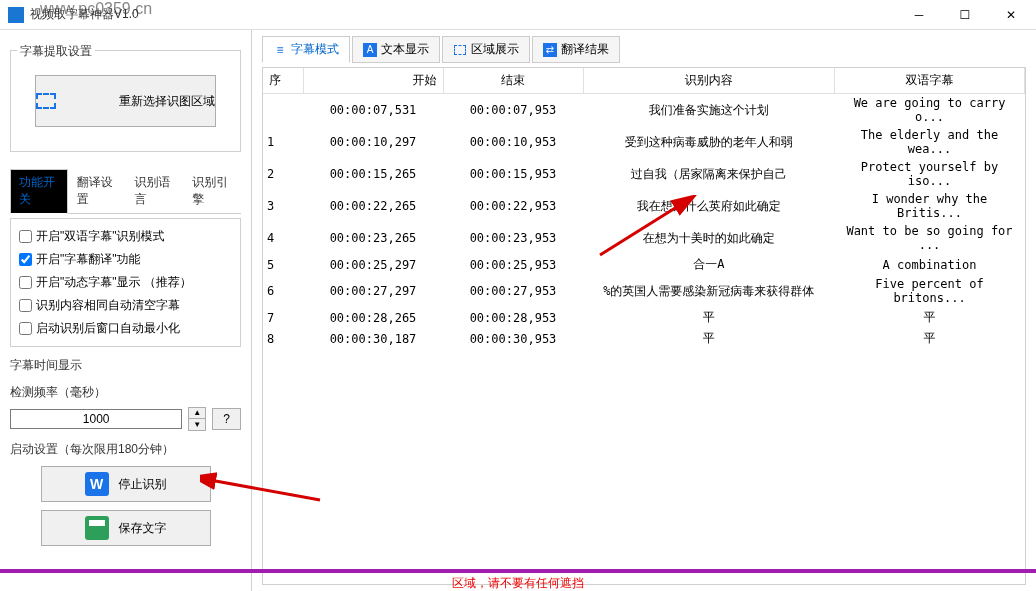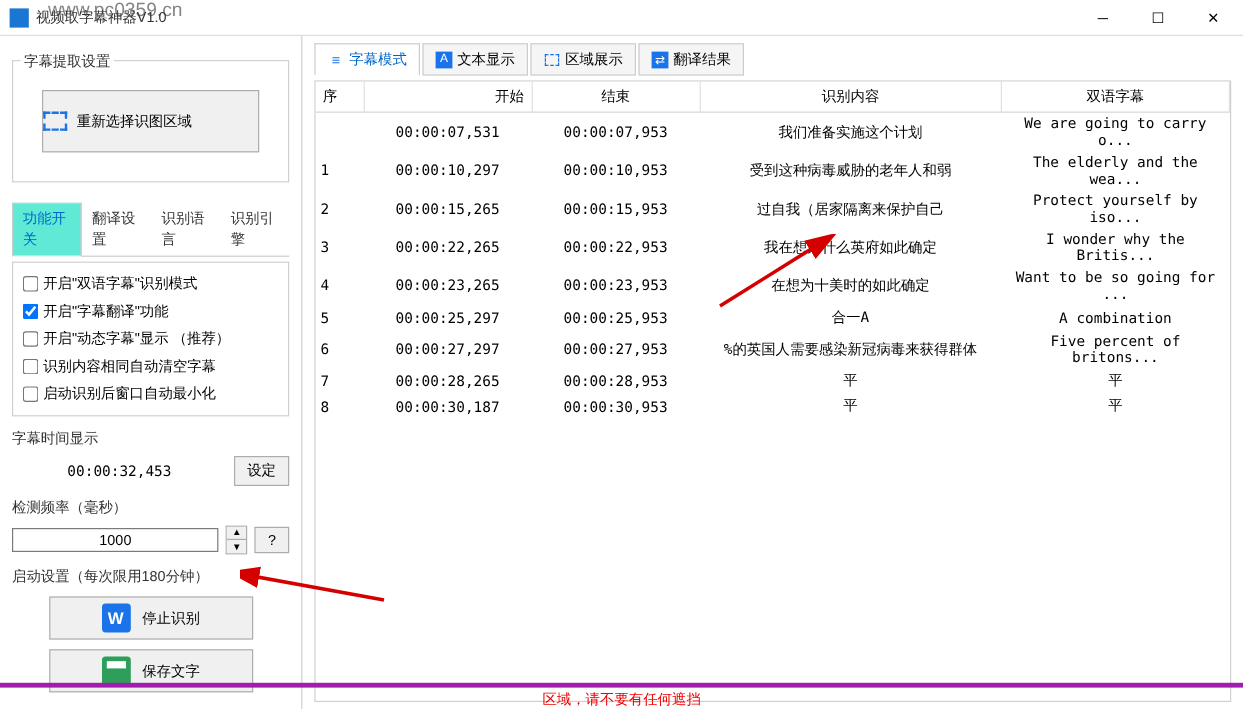--- a/index.html
+++ b/index.html
@@ -15,25 +15,25 @@
     .watermark-text { font-size: 32px; font-weight: bold; color: #1a5fb4; text-shadow: 2px 2px 0 #fff; }
     .watermark-url { font-size: 16px; color: #333; margin-left: 40px; }
     
     .main { display: flex; height: calc(100% - 30px); }
     .sidebar { width: 252px; padding: 6px 10px; border-right: 1px solid #d0d0d0; }
     .content { flex: 1; padding: 6px 10px; display: flex; flex-direction: column; }
     
     .group-rect { border: 1px solid #d0d0d0; padding: 24px; margin-bottom: 17px; position: relative; }
     .group-label { position: absolute; top: -8px; left: 6px; background: #fff; padding: 0 3px; color: #333; }
     
-    .big-btn { width: 100%; height: 52px; display: flex; align-items: center; justify-content: flex-start; gap: 8px; background: #f0f0f0; border: 1px solid #adadad; cursor: pointer; }
+    .big-btn { width: 100%; height: 52px; display: flex; align-items: center; justify-content: space-between; gap: 8px; background: #f0f0f0; border: 1px solid #adadad; cursor: pointer; }
     
     .side-tabs { display: flex; border-bottom: 1px solid #ccc; margin-bottom: 4px; }
     .side-tab { padding: 4px 8px; border: 1px solid transparent; cursor: pointer; color: #333; }
-    .side-tab.active { background: #5eead4; border: 1px solid #ccc; border-bottom: 1px solid #fff; margin-bottom: -1px; color: #0066cc; }
+    .side-tab.active { background: #000000; border: 1px solid #ccc; border-bottom: 1px solid #fff; margin-bottom: -1px; color: #0066cc; }
     
     .check-row { display: flex; align-items: center; padding: 3px 0; }
     .check-row input { margin-right: 4px; }
     .check-panel { border: 1px solid #d0d0d0; padding: 6px 8px; margin-bottom: 10px; }
     
     .row { display: flex; align-items: center; gap: 6px; margin: 6px 0; }
     .time-display { flex: 1; text-align: center; font-family: monospace; background: #fff; padding: 3px; }
     .small-btn { padding: 3px 10px; background: #f0f0f0; border: 1px solid #adadad; cursor: pointer; }
     .num-input { flex: 1; text-align: center; padding: 2px; border: 1px solid #7a7a7a; }
     
@@ -114,24 +114,20 @@
           <input type="checkbox" style="">
           <span>识别内容相同自动清空字幕</span>
         </label>
       <label class="check-row">
           <input type="checkbox" style="">
           <span>启动识别后窗口自动最小化</span>
         </label>
     </div>
 
     <div class="section-label">字幕时间显示</div>
-    <div class="row">
-      <div class="time-display">00:00:32,453</div>
-      <button class="small-btn">设定</button>
-    </div>
 
     <div class="section-label">检测频率（毫秒）</div>
     <div class="row">
       <input class="num-input" value="1000" style="">
       <span style="display:flex;flex-direction:column;border:1px solid #adadad;">
         <button style="height:11px;width:16px;font-size:8px;line-height:8px;background:#f0f0f0;border:none;border-bottom:1px solid #adadad;">▲</button>
         <button style="height:11px;width:16px;font-size:8px;line-height:8px;background:#f0f0f0;border:none;">▼</button>
       </span>
       <button class="small-btn">?</button>
     </div>

